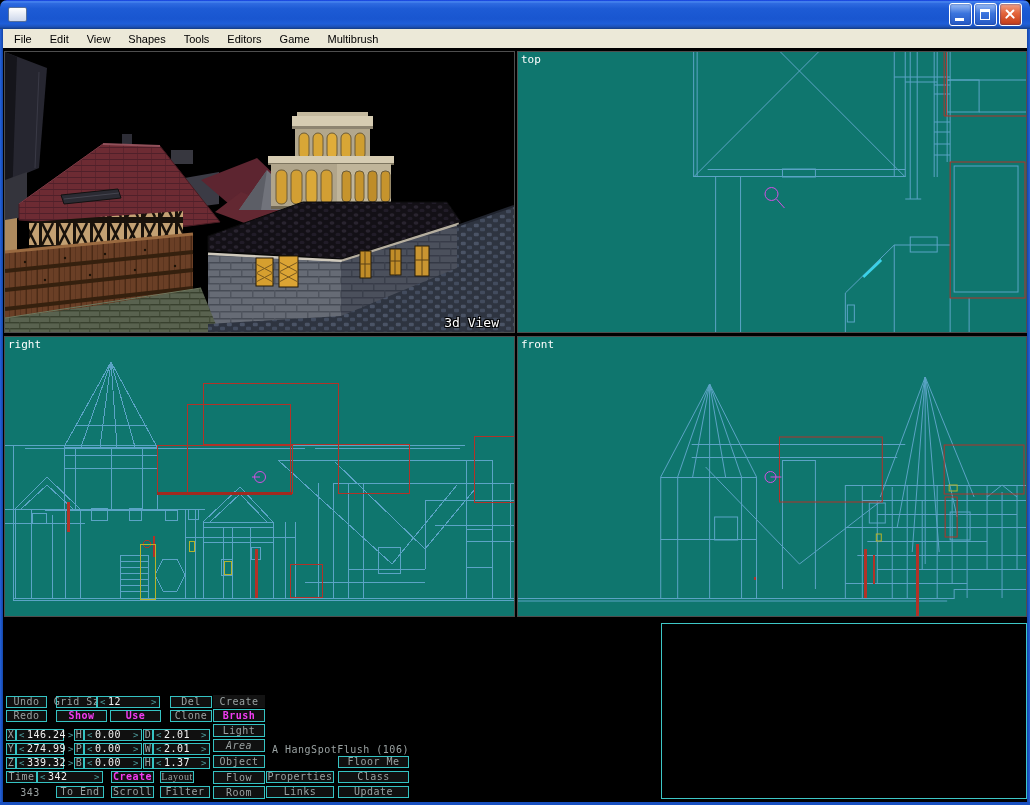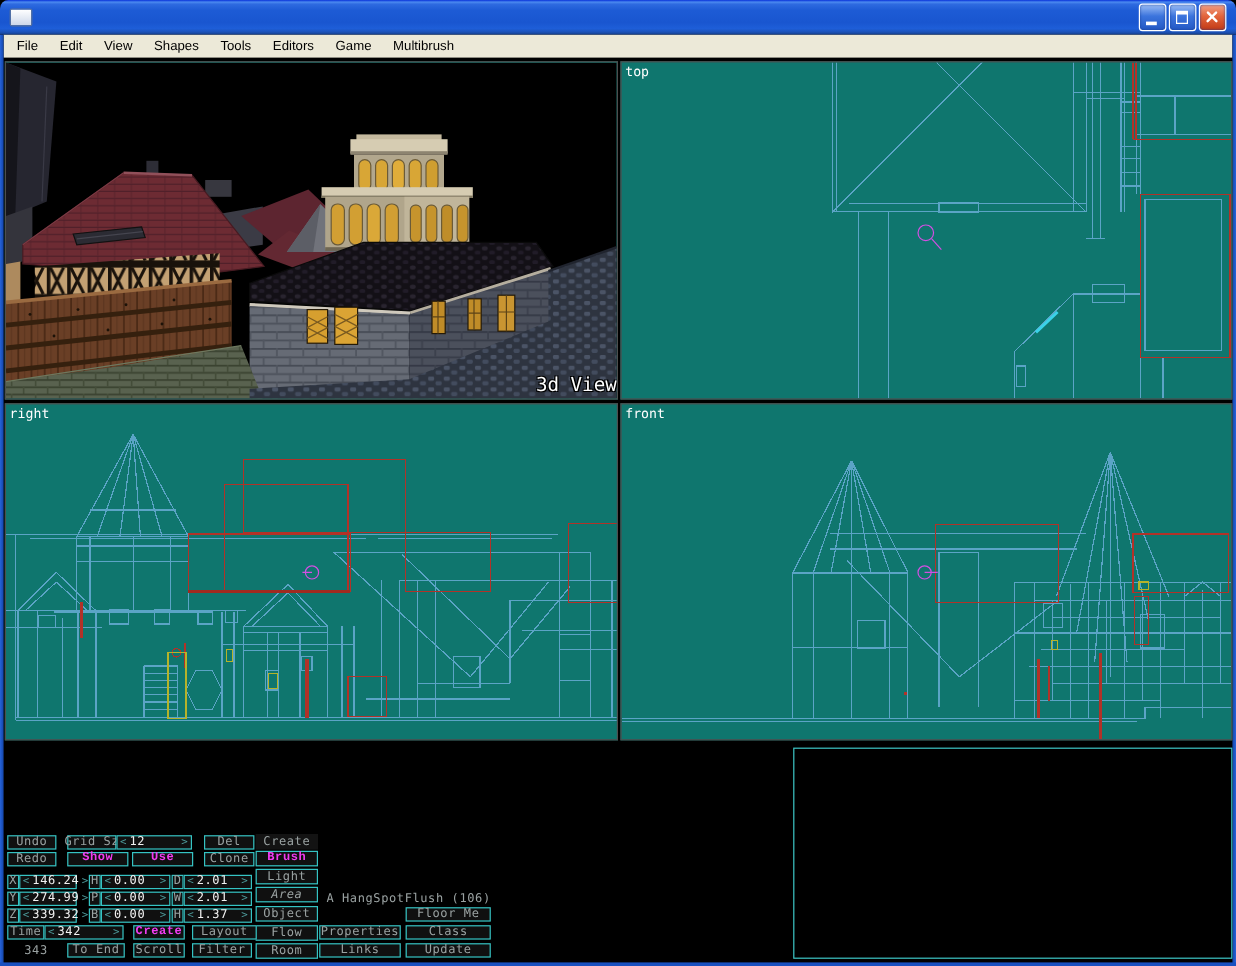--- a/index.html
+++ b/index.html
@@ -30,30 +30,30 @@
     padding:2px 9px;white-space:nowrap;}
 
   .border-l{left:0;top:29px;width:3px;height:776px;background:linear-gradient(90deg,#2663da,#1345a8);}
   .border-r{left:1027px;top:29px;width:3px;height:776px;background:linear-gradient(90deg,#1345a8,#2663da);}
   .border-b{left:0;top:802px;width:1030px;height:3px;background:#1850c0;}
 
   
   .vp{border:1px solid #4e4e4e;background:#0f766e;overflow:hidden;}
   .vp svg{position:absolute;left:0;top:0;width:100%;height:100%;}
   .vp-label{position:absolute;left:3px;top:1px;color:#fff;font-size:11px;z-index:5;}
-  .vp-label-br{position:absolute;right:0;bottom:2px;color:#fff;font-size:16px;z-index:5;
+  .vp-label-br{position:absolute;right:15px;bottom:2px;color:#fff;font-size:13px;z-index:5;
     text-shadow:1px 1px 0 #000,-1px -1px 0 #000,1px -1px 0 #000,-1px 1px 0 #000;}
 
   .monolog{left:661px;top:623px;width:366px;height:176px;border:1px solid #3ec7c7;background:#000;}
 
   
   .btn{position:absolute;box-sizing:border-box;border:1px solid #35c3c3;background:#101010;
     color:#9aa2a2;font-size:10px;line-height:1;display:flex;align-items:center;
     justify-content:center;letter-spacing:.5px;white-space:nowrap;}
-  .mag{color:#f23cf2;font-weight:bold;font-family:Liberation Mono, monospace;}
+  .mag{color:#f23cf2;font-weight:bold;}
   .hdr{position:absolute;box-sizing:border-box;background:#131313;color:#9aa2a2;font-size:10px;
     display:flex;align-items:center;justify-content:center;letter-spacing:.5px;}
   .plain{position:absolute;box-sizing:border-box;color:#9aa2a2;font-size:10px;
     display:flex;align-items:center;letter-spacing:.5px;white-space:nowrap;}
   .spin{justify-content:flex-start;padding:0 2px;gap:2px;}
   .spin .val{color:#f2f2f2;}
   .spin .ar{color:#4d9b9b;font-size:9px;flex:none;}
   .spin .ar.r{margin-left:auto;}
 </style>
 </head>
@@ -439,21 +439,21 @@
   <span class="ar r">&gt;</span>
 </div>
 
 <div class="btn" style="left:6px;top:771px;width:31px;height:12px;">Time</div>
 <div class="btn spin" style="left:37px;top:771px;width:66px;height:12px;">
   <span class="ar">&lt;</span>
   <span class="val">342</span>
   <span class="ar r">&gt;</span>
 </div>
 <div class="btn mag" style="left:111px;top:771px;width:43px;height:12px;">Create</div>
-<div class="btn" style="left:160px;top:771px;width:54px;height:12px;">Layout</div>
+<div class="btn" style="left:160px;top:771px;width:34px;height:12px;font-family:Liberation Serif, serif;">Layout</div>
 <div class="btn" style="left:266px;top:771px;width:68px;height:12px;">Properties</div>
 <div class="btn" style="left:338px;top:771px;width:71px;height:12px;">Class</div>
 
 <div class="plain" style="left:10px;top:786px;width:40px;height:12px;justify-content:center;">343</div>
 <div class="btn" style="left:56px;top:786px;width:48px;height:12px;">To End</div>
 <div class="btn" style="left:111px;top:786px;width:43px;height:12px;">Scroll</div>
 <div class="btn" style="left:160px;top:786px;width:50px;height:12px;">Filter</div>
 <div class="btn" style="left:266px;top:786px;width:68px;height:12px;">Links</div>
 <div class="btn" style="left:338px;top:786px;width:71px;height:12px;">Update</div>
 <div class="btn" style="left:338px;top:756px;width:71px;height:12px;">Floor Me</div>

